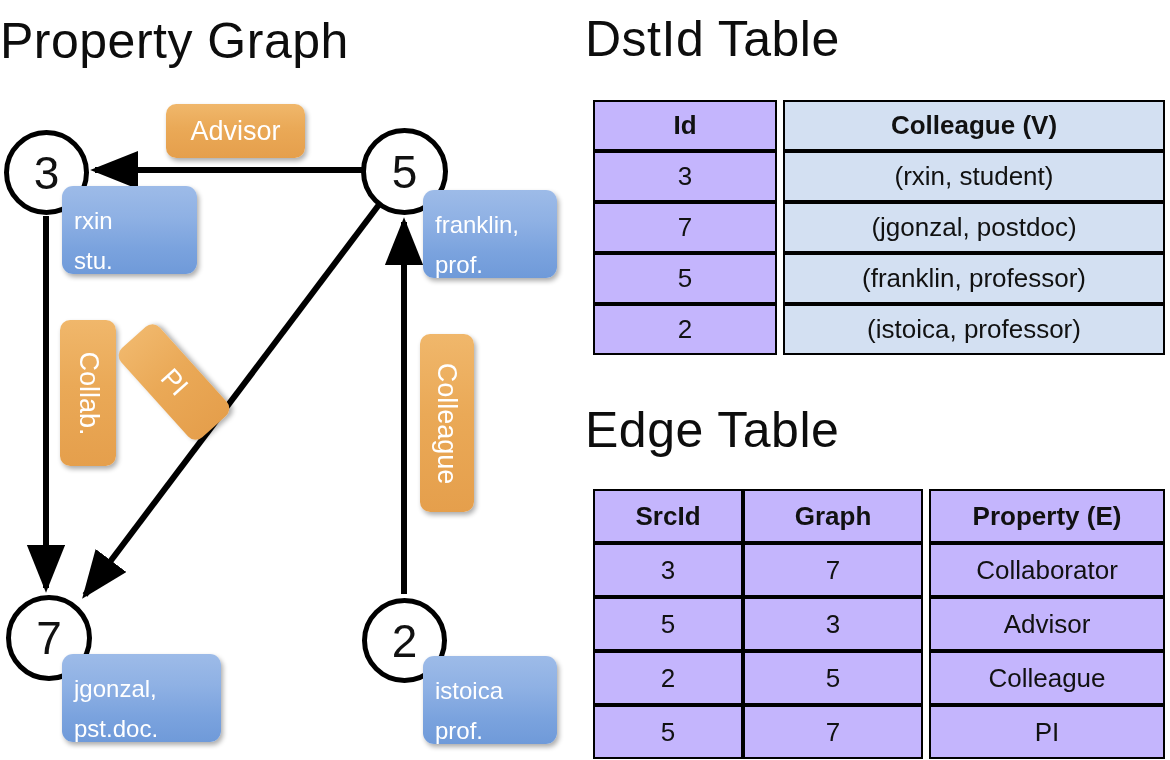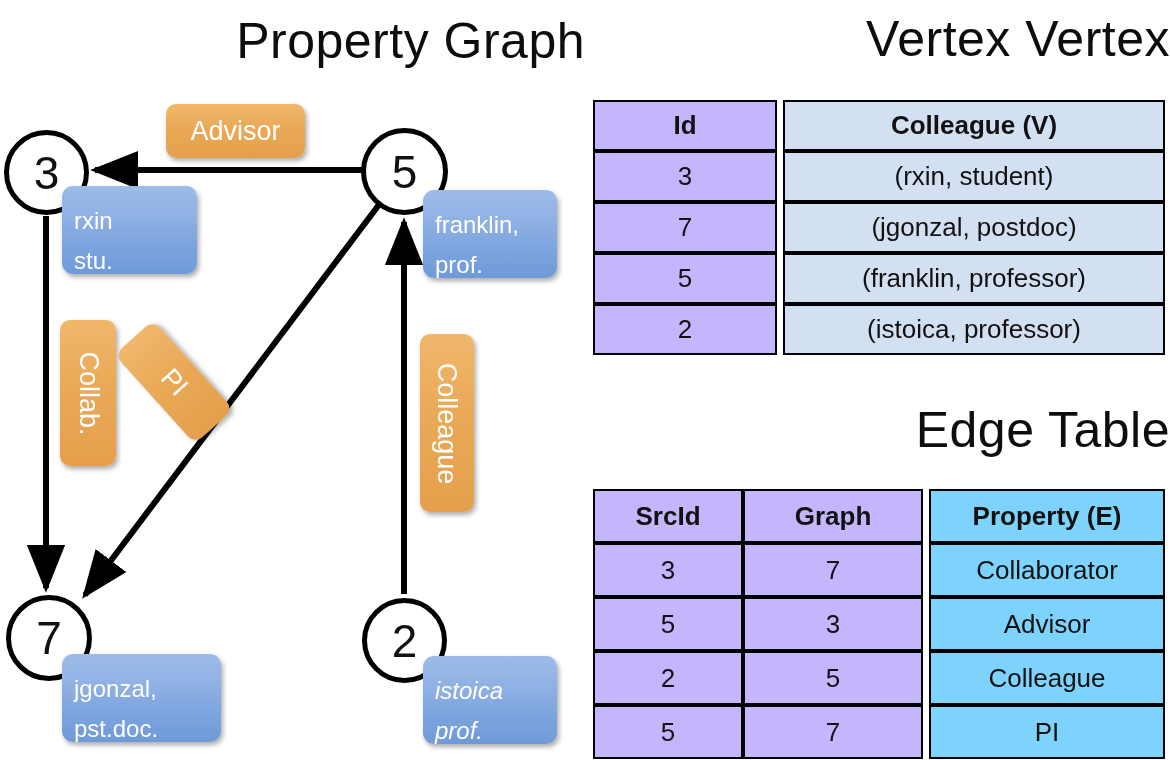--- a/index.html
+++ b/index.html
@@ -20,21 +20,21 @@
   
   .panel-title {
     position: absolute;
     font-family: "Liberation Sans", sans-serif;
     font-weight: 300;
     font-size: 50px;
     line-height: 1;
     letter-spacing: 0.5px;
     color: #0d0d0d;
     white-space: nowrap;
-    text-align: right;
+    text-align: left;
   }
   #title-property-graph {
     left: 0px;
     top: 16px;
     width: 585px;
   }
   #title-vertex-table {
     left: 585px;
     top: 14px;
     width: 585px;
@@ -164,21 +164,21 @@
 
   #vertex-table { left: 593px; top: 100px; width: 572px; }
   #vertex-table td, #vertex-table th { height: 51px; }
   #vertex-table .col-id { width: 184px; }
   #vertex-table .col-prop { width: 382px; background: #d3e0f2; }
 
   #edge-table { left: 593px; top: 489px; width: 572px; }
   #edge-table td, #edge-table th { height: 54px; }
   #edge-table .col-src { width: 150px; }
   #edge-table .col-dst { width: 180px; }
-  #edge-table .col-prop { width: 236px; background: #7dd3fc; }
+  #edge-table .col-prop { width: 236px; background: #c4b5fd; }
 </style>
 </head>
 <body>
 
 <div id="graph-panel">
 
   <div class="panel-title" id="title-property-graph">Property Graph</div>
 
   <svg id="graph-svg" viewBox="0 0 585 760" xmlns="http://www.w3.org/2000/svg">
     <defs>
@@ -217,21 +217,21 @@
   <div class="prop-box" style="left:423px; top:190px; width:134px; height:88px;">
     <span class="line">franklin,</span>
     <span class="line">prof.</span>
   </div>
 
   <div class="prop-box" style="left:62px; top:654px; width:159px; height:88px;">
     <span class="line">jgonzal,</span>
     <span class="line">pst.doc.</span>
   </div>
 
-  <div class="prop-box" style="left:423px; top:656px; width:134px; height:88px;font-style:italic;">
+  <div class="prop-box" style="left:423px; top:656px; width:134px; height:88px;">
     <span class="line">istoica</span>
     <span class="line">prof.</span>
   </div>
 
   <div class="edge-label" id="label-advisor">
     <span>Advisor</span>
   </div>
 
   <div class="edge-label" id="label-collab">
     <span>Collab.</span>
@@ -240,21 +240,21 @@
   <div class="edge-label" id="label-pi">
     <span>PI</span>
   </div>
 
   <div class="edge-label" id="label-colleague">
     <span>Colleague</span>
   </div>
 
 </div>
 
-<div class="panel-title" id="title-vertex-table">Vertex Vertex</div>
+<div class="panel-title" id="title-vertex-table">DstId Table</div>
 
 <table class="data-table" id="vertex-table">
   <thead>
     <tr>
       <th class="col-id">Id</th>
       <td class="sep"></td>
       <th class="col-prop">Colleague (V)</th>
     </tr>
   </thead>
   <tbody>

